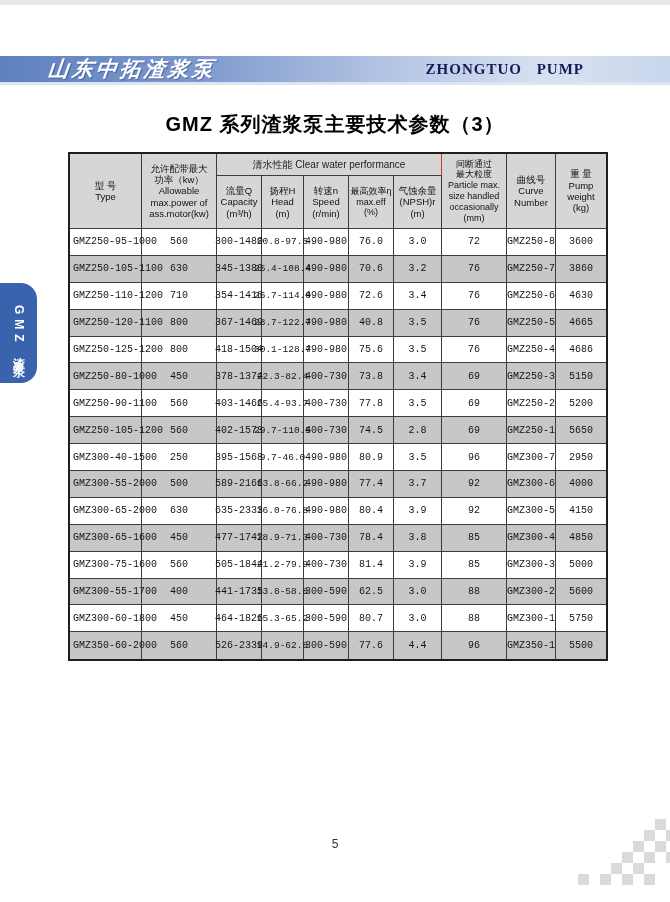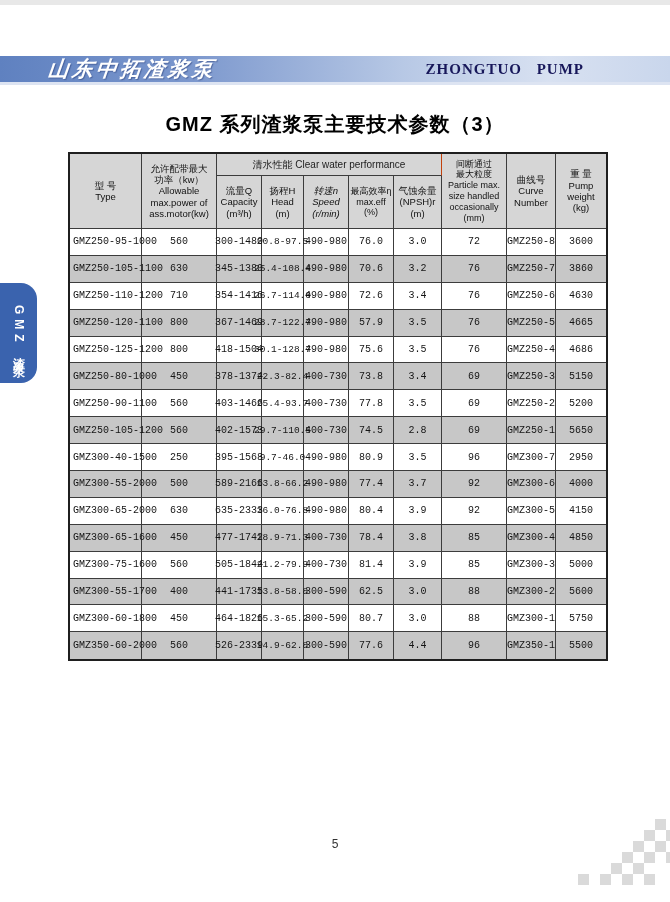--- a/index.html
+++ b/index.html
@@ -28,21 +28,21 @@
             font-weight:700;letter-spacing:1px;color:#000;}
   .title-en{position:absolute;top:127px;left:0;width:100%;text-align:center;font-size:11.5px;
             font-family:"Liberation Mono","DejaVu Sans Mono",monospace;color:#111;}
 
   
   .spec-table{position:absolute;left:68px;top:152px;width:536px;border:2px solid #1f1f1f;
               box-sizing:content-box;background:#fff;}
   .thead{display:flex;height:74px;background:#d6d6d6;border-bottom:1px solid #3c3c3c;}
   .hcell{box-sizing:border-box;display:flex;align-items:center;justify-content:center;text-align:center;
          white-space:pre-line;font-size:9.5px;line-height:1.2;border-right:1px solid #3c3c3c;color:#111;}
-  .c0w{width:72px;} .c1w{width:75px;} .c2w{width:45px;} .c3w{width:42px;} .c4w{width:45px;font-style:italic;}
+  .c0w{width:72px;} .c1w{width:75px;} .c2w{width:45px;} .c3w{width:42px;} .c4w{width:45px;}
   .c5w{width:45px;} .c6w{width:48px;} .c7w{width:65px;} .c8w{width:49px;} .c9w{width:50px;}
   .hgroup{width:225px;display:flex;flex-direction:column;box-sizing:border-box;}
   .hgroup-title{height:22px;display:flex;align-items:center;justify-content:center;font-size:10px;
                 border-bottom:1px solid #3c3c3c;border-right:1px solid #c2410c;box-sizing:border-box;}
   .hgroup-cells{display:flex;flex:1;justify-content:flex-end;}
   .hcell.small{font-size:9px;}
   .hcell.last{border-right:none;}
   .tbody{display:block;}
   .trow{display:flex;height:26.9px;border-bottom:1px solid #3c3c3c;box-sizing:border-box;}
   .trow:last-child{border-bottom:none;}
@@ -159,21 +159,21 @@
           <div class="cell c7">76</div>
           <div class="cell c8">GMZ250-6</div>
           <div class="cell c9">4630</div>
         </div>
         <div class="trow">
           <div class="cell c0">GMZ250-120-1100</div>
           <div class="cell c1">800</div>
           <div class="cell c2">367-1469</div>
           <div class="cell c3">28.7-122.7</div>
           <div class="cell c4">490-980</div>
-          <div class="cell c5">57.9</div>
+          <div class="cell c5">40.8</div>
           <div class="cell c6">3.5</div>
           <div class="cell c7">76</div>
           <div class="cell c8">GMZ250-5</div>
           <div class="cell c9">4665</div>
         </div>
         <div class="trow">
           <div class="cell c0">GMZ250-125-1200</div>
           <div class="cell c1">800</div>
           <div class="cell c2">418-1504</div>
           <div class="cell c3">30.1-128.7</div>

